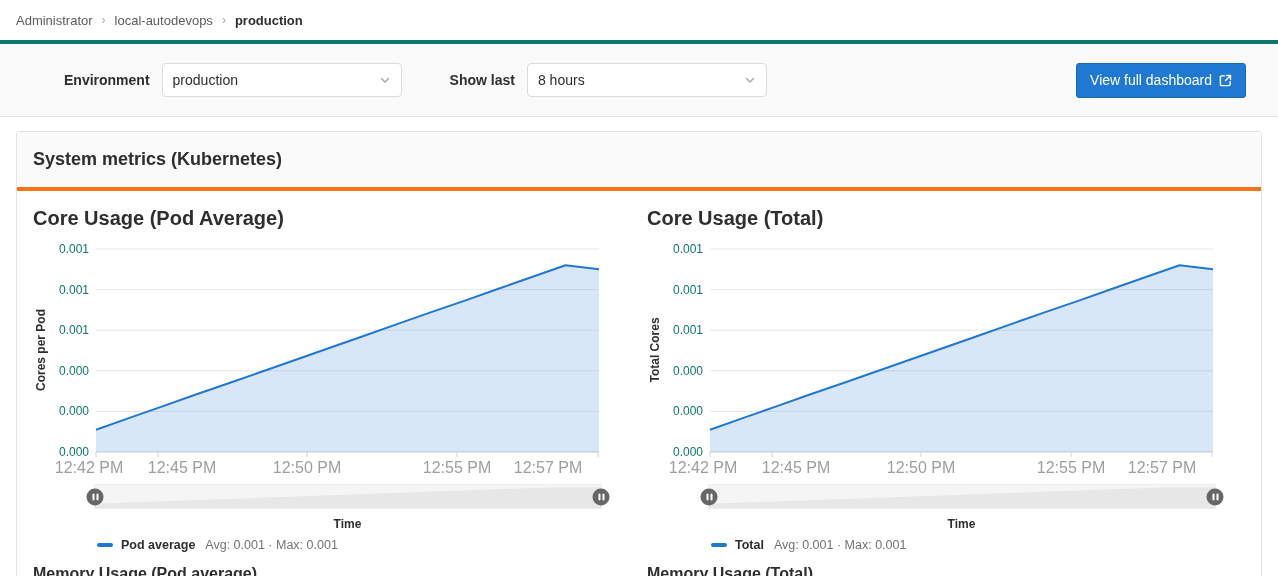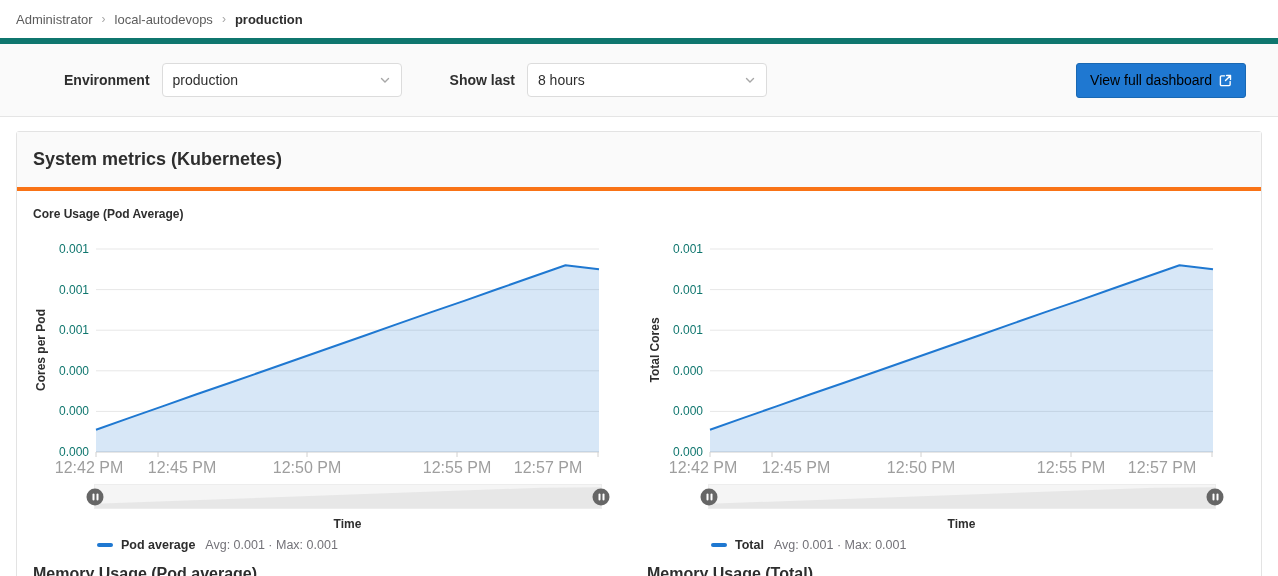--- a/index.html
+++ b/index.html
@@ -1,48 +1,48 @@
 <!DOCTYPE html>
 <html style="--accent: #1f78d1;"><head>
 <meta charset="utf-8">
 <style>
   * { margin: 0; padding: 0; box-sizing: border-box; }
   html, body { width: 1278px; height: 576px; overflow: hidden; background: #fff;
     font-family: "Liberation Sans", sans-serif; color: #2e2e2e; }
 
   
   .breadcrumb-bar { height: 44px; display: flex; align-items: center; padding: 0 16px;
-    border-bottom: 6px solid #0f766e; font-size: 13px; }
+    border-bottom: 4px solid #0f766e; font-size: 13px; }
   .crumb { color: #5c5c5c; text-decoration: none; cursor: pointer; }
   .crumb.current { color: #2e2e2e; font-weight: 700; }
   .crumb-sep { color: #a7a7a7; margin: 0 9px; font-size: 12px; }
 
   
   .filter-bar { height: 73px; background: #fafafa; border-bottom: 1px solid #e5e5e5;
     display: flex; align-items: center; padding: 0 32px; }
   .filter-label { font-weight: 700; font-size: 14px; margin-right: 12px; padding-left: 32px; }
   .dropdown { width: 240px; height: 34px; background: #fff; border: 1px solid #dcdcdc;
     border-radius: 4px; display: flex; align-items: center; justify-content: space-between;
     padding: 0 10px; font-size: 14px; cursor: pointer; margin-right: 16px; }
   .dropdown .chev { color: #a7a7a7; display: flex; }
   .spacer { flex: 1; }
   .btn-primary { height: 35px; background: var(--accent, #1f78d1); border: 1px solid #1968b3;
-    border-radius: 3px; color: #000000; font-size: 14px; font-family: inherit;
+    border-radius: 3px; color: #ffffff; font-size: 14px; font-family: inherit;
     padding: 0 13px; display: flex; align-items: center; gap: 7px; cursor: pointer; }
 
   
   .card { margin: 14px 16px 0 16px; border: 1px solid #e3e3e3; border-radius: 3px; }
   .card-header { background: #fafafa; border-bottom: 4px solid #f97316; padding: 17px 16px; }
   .card-header h2 { font-size: 18px; font-weight: 700; }
   .card-body { padding: 16px; display: grid; grid-template-columns: 1fr 1fr;
     column-gap: 16px; row-gap: 12px; background: #fff; }
 
   
   .chart-panel { position: relative; height: 346px; }
-  .chart-title { font-size: 12px; font-weight: 700; color: #2e2e2e; }
+  .chart-title { font-size: 20px; font-weight: 700; color: #2e2e2e; }
   .y-axis-title { position: absolute; left: -62px; top: 136px; width: 140px;
     text-align: center; transform: rotate(-90deg); font-size: 12px; font-weight: 700; }
   .ytick { position: absolute; left: 0; width: 56px; text-align: right;
     font-size: 12px; color: #0f766e; }
   .yt0 { top: 35px; } .yt1 { top: 76px; } .yt2 { top: 116px; }
   .yt3 { top: 157px; } .yt4 { top: 197px; } .yt5 { top: 238px; }
   .plot-svg { position: absolute; left: 63px; top: 32px; width: 503px; height: 220px;
     overflow: visible; }
   .x-axis-row { position: absolute; left: 63px; top: 252px; width: 503px; height: 15px; }
   .xtick { position: absolute; transform: translateX(-50%); font-size: 16px;
@@ -164,20 +164,21 @@
       </div>
       <div class="time-label">Time</div>
       <div class="legend">
         <span class="legend-swatch"></span>
         <span class="legend-name">Pod average</span>
         <span class="legend-stats">Avg: 0.001 · Max: 0.001</span>
       </div>
     </div>
 
     <div class="chart-panel">
+      <h3 class="chart-title">Core Usage (Total)</h3>
       <div class="y-axis-title">Total Cores</div>
       <span class="ytick yt0">0.001</span>
       <span class="ytick yt1">0.001</span>
       <span class="ytick yt2">0.001</span>
       <span class="ytick yt3">0.000</span>
       <span class="ytick yt4">0.000</span>
       <span class="ytick yt5">0.000</span>
       <svg class="plot-svg" viewBox="0 0 503 220">
           <line x1="0" x2="503" y1="10" y2="10" stroke="#e7e7e7" stroke-width="1"></line>
           <line x1="0" x2="503" y1="50.6" y2="50.6" stroke="#e7e7e7" stroke-width="1"></line>

